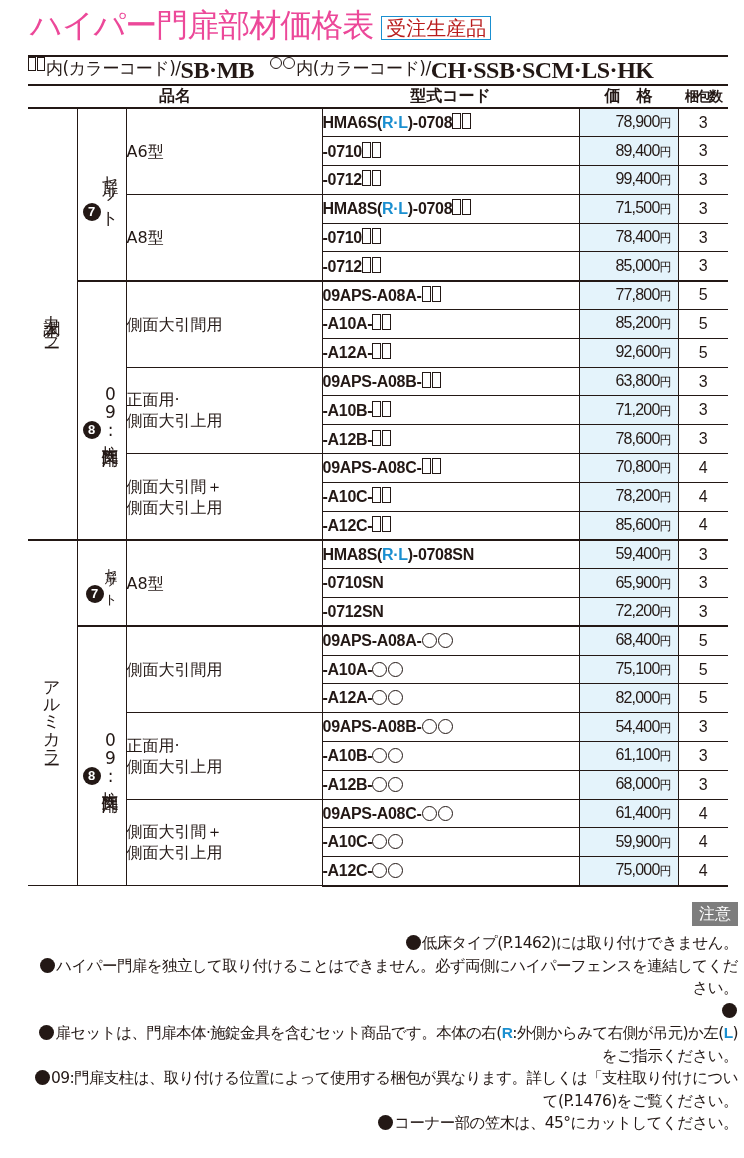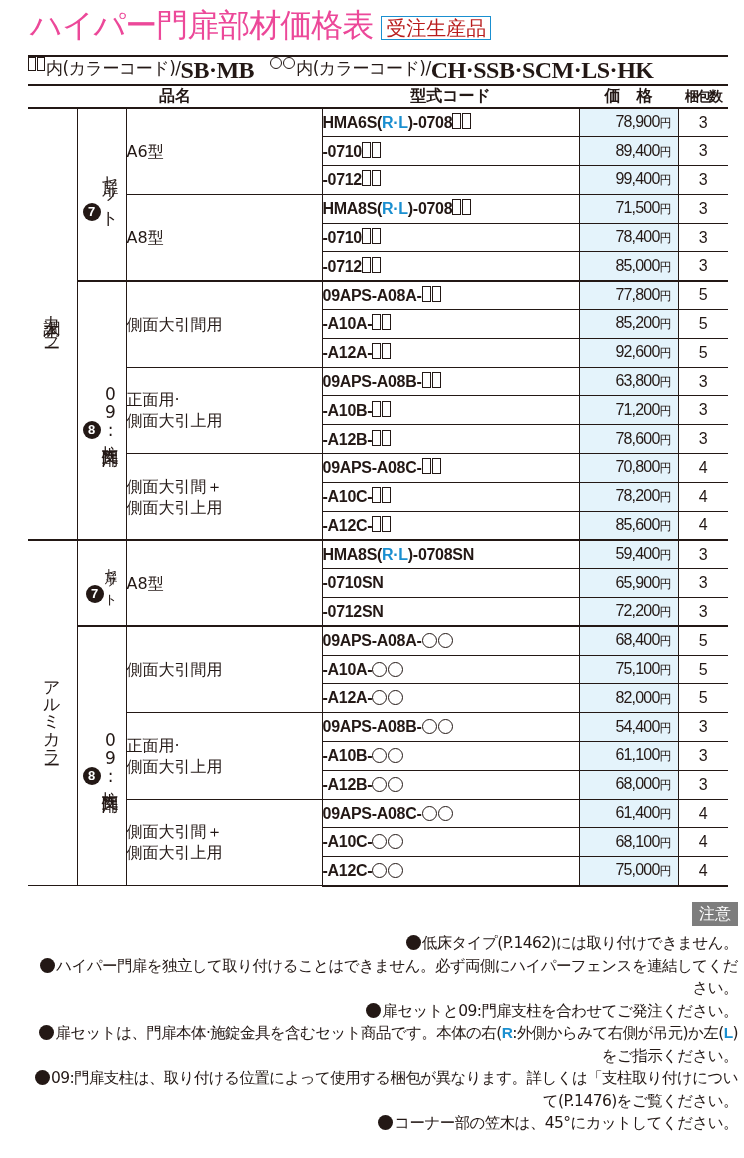--- a/index.html
+++ b/index.html
@@ -228,34 +228,34 @@
         <td rowspan="3" class="name-cell">
           <div>側面大引間＋</div>
           <div>側面大引上用</div>
         </td>
         <td class="code-cell"><span>09APS-A08C-</span><span class="circ"></span><span class="circ"></span></td>
         <td class="price-cell"><span>61,400</span><span class="yen">円</span></td>
         <td class="qty-cell">4</td>
       </tr>
       <tr>
         <td class="code-cell"><span>-A10C-</span><span class="circ"></span><span class="circ"></span></td>
-        <td class="price-cell"><span>68,100</span><span class="yen">円</span></td>
+        <td class="price-cell"><span>59,900</span><span class="yen">円</span></td>
         <td class="qty-cell">4</td>
       </tr>
       <tr class="last">
         <td class="code-cell"><span>-A12C-</span><span class="circ"></span><span class="circ"></span></td>
         <td class="price-cell"><span>75,000</span><span class="yen">円</span></td>
         <td class="qty-cell">4</td>
       </tr>
     </tbody>
 </table>
 
 <div class="notes">
   <span class="notes-label">注意</span>
   <ul class="note-list">
     <li><span class="bullet"></span><span>低床タイプ(P.1462)には取り付けできません。</span></li>
     <li><span class="bullet"></span><span>ハイパー門扉を独立して取り付けることはできません。必ず両側にハイパーフェンスを連結してください。</span></li>
-    <li><span class="bullet"></span><span>扉セットと09:門扉支柱を合わせてご発注ください。</span></li>
+    <li><span class="bullet"></span></li>
     <li><span class="bullet"></span><span>扉セットは、門扉本体·施錠金具を含むセット商品です。本体の右(</span><span class="blue">R</span><span>:外側からみて右側が吊元)か左(</span><span class="blue">L</span><span>)をご指示ください。</span></li>
     <li><span class="bullet"></span><span>09:門扉支柱は、取り付ける位置によって使用する梱包が異なります。詳しくは「支柱取り付けについて(P.1476)をご覧ください。</span></li>
     <li><span class="bullet"></span><span>コーナー部の笠木は、45°にカットしてください。</span></li>
   </ul>
 </div>
 
 </body></html>

